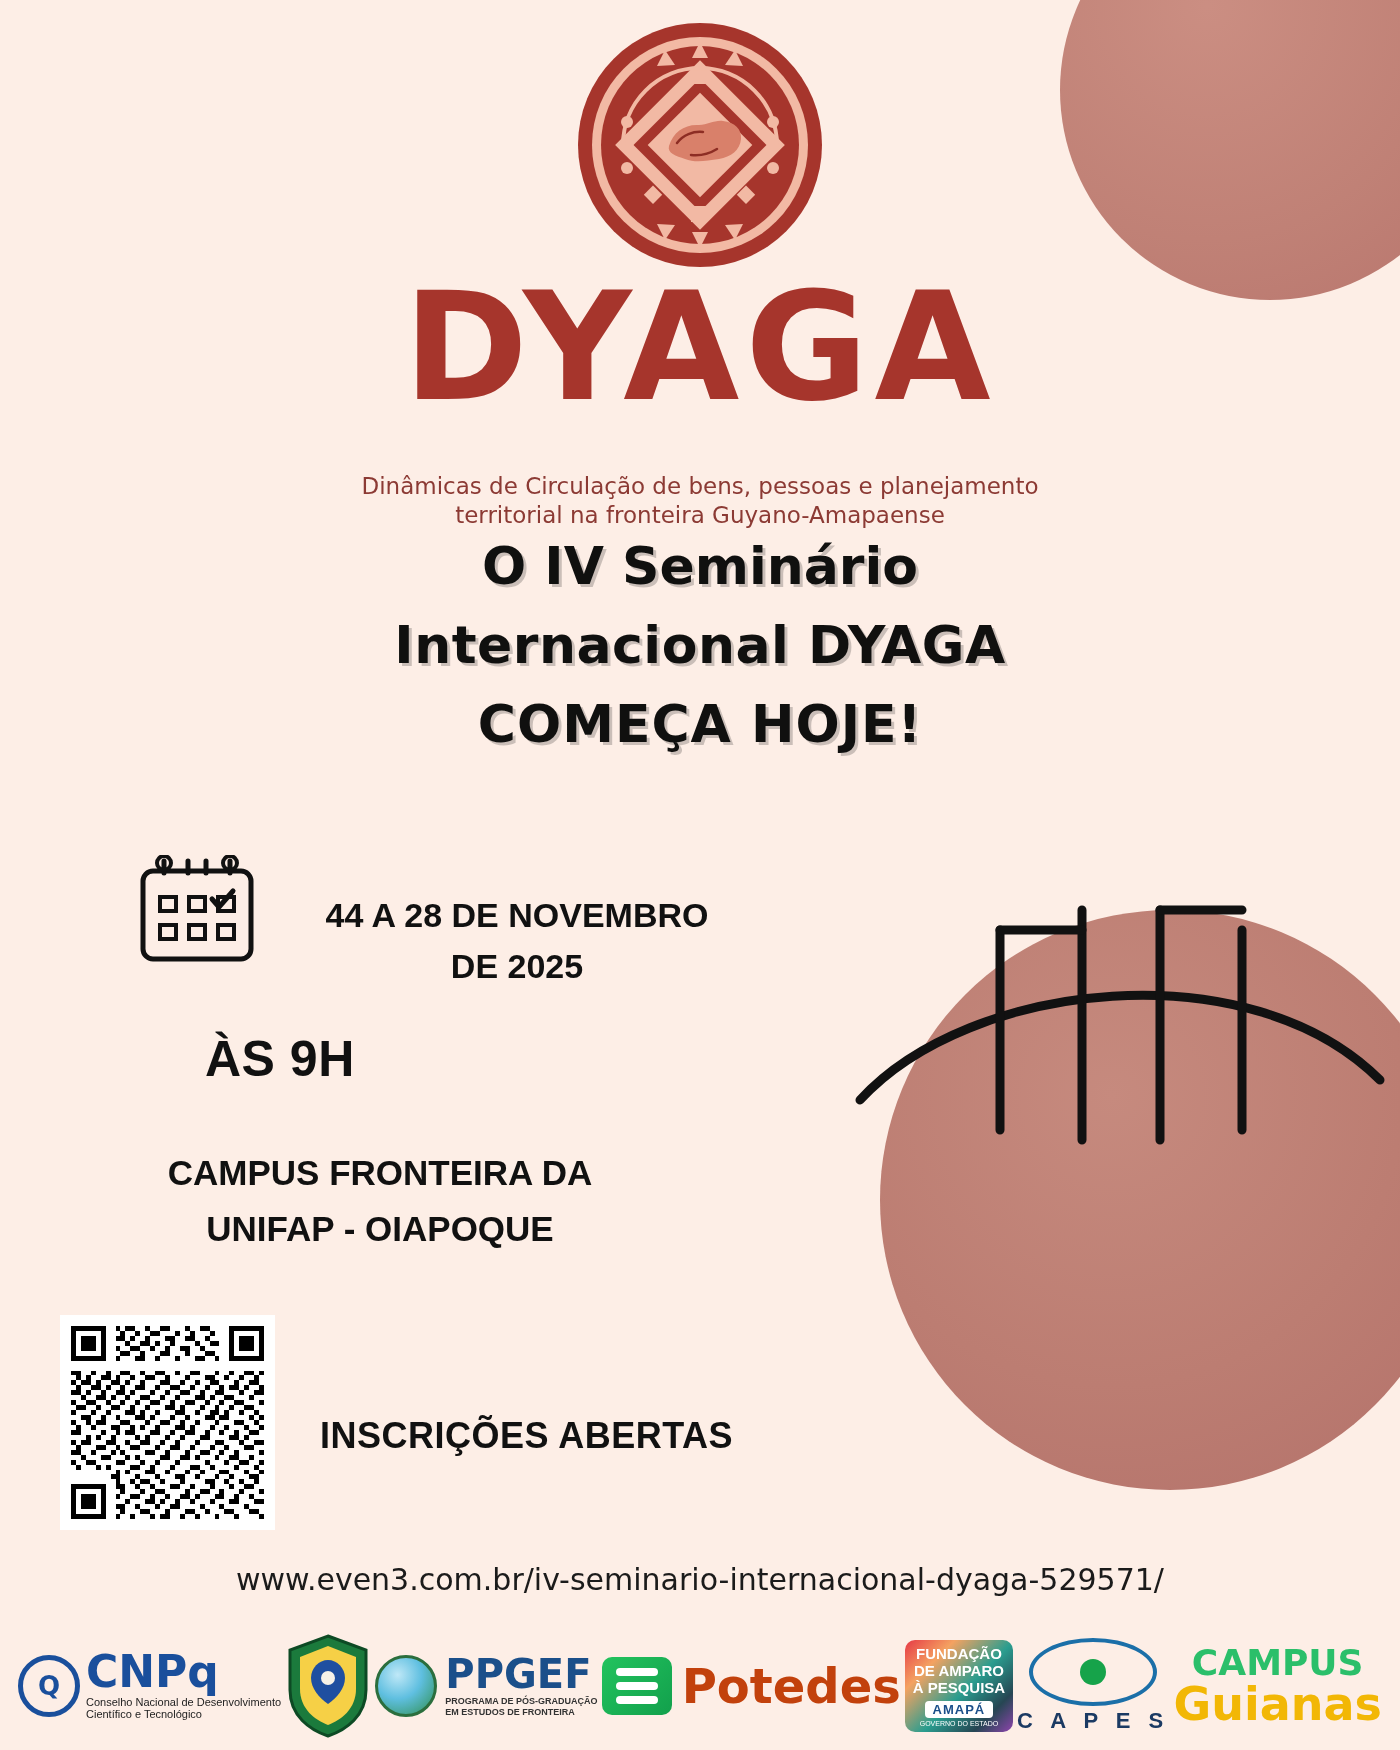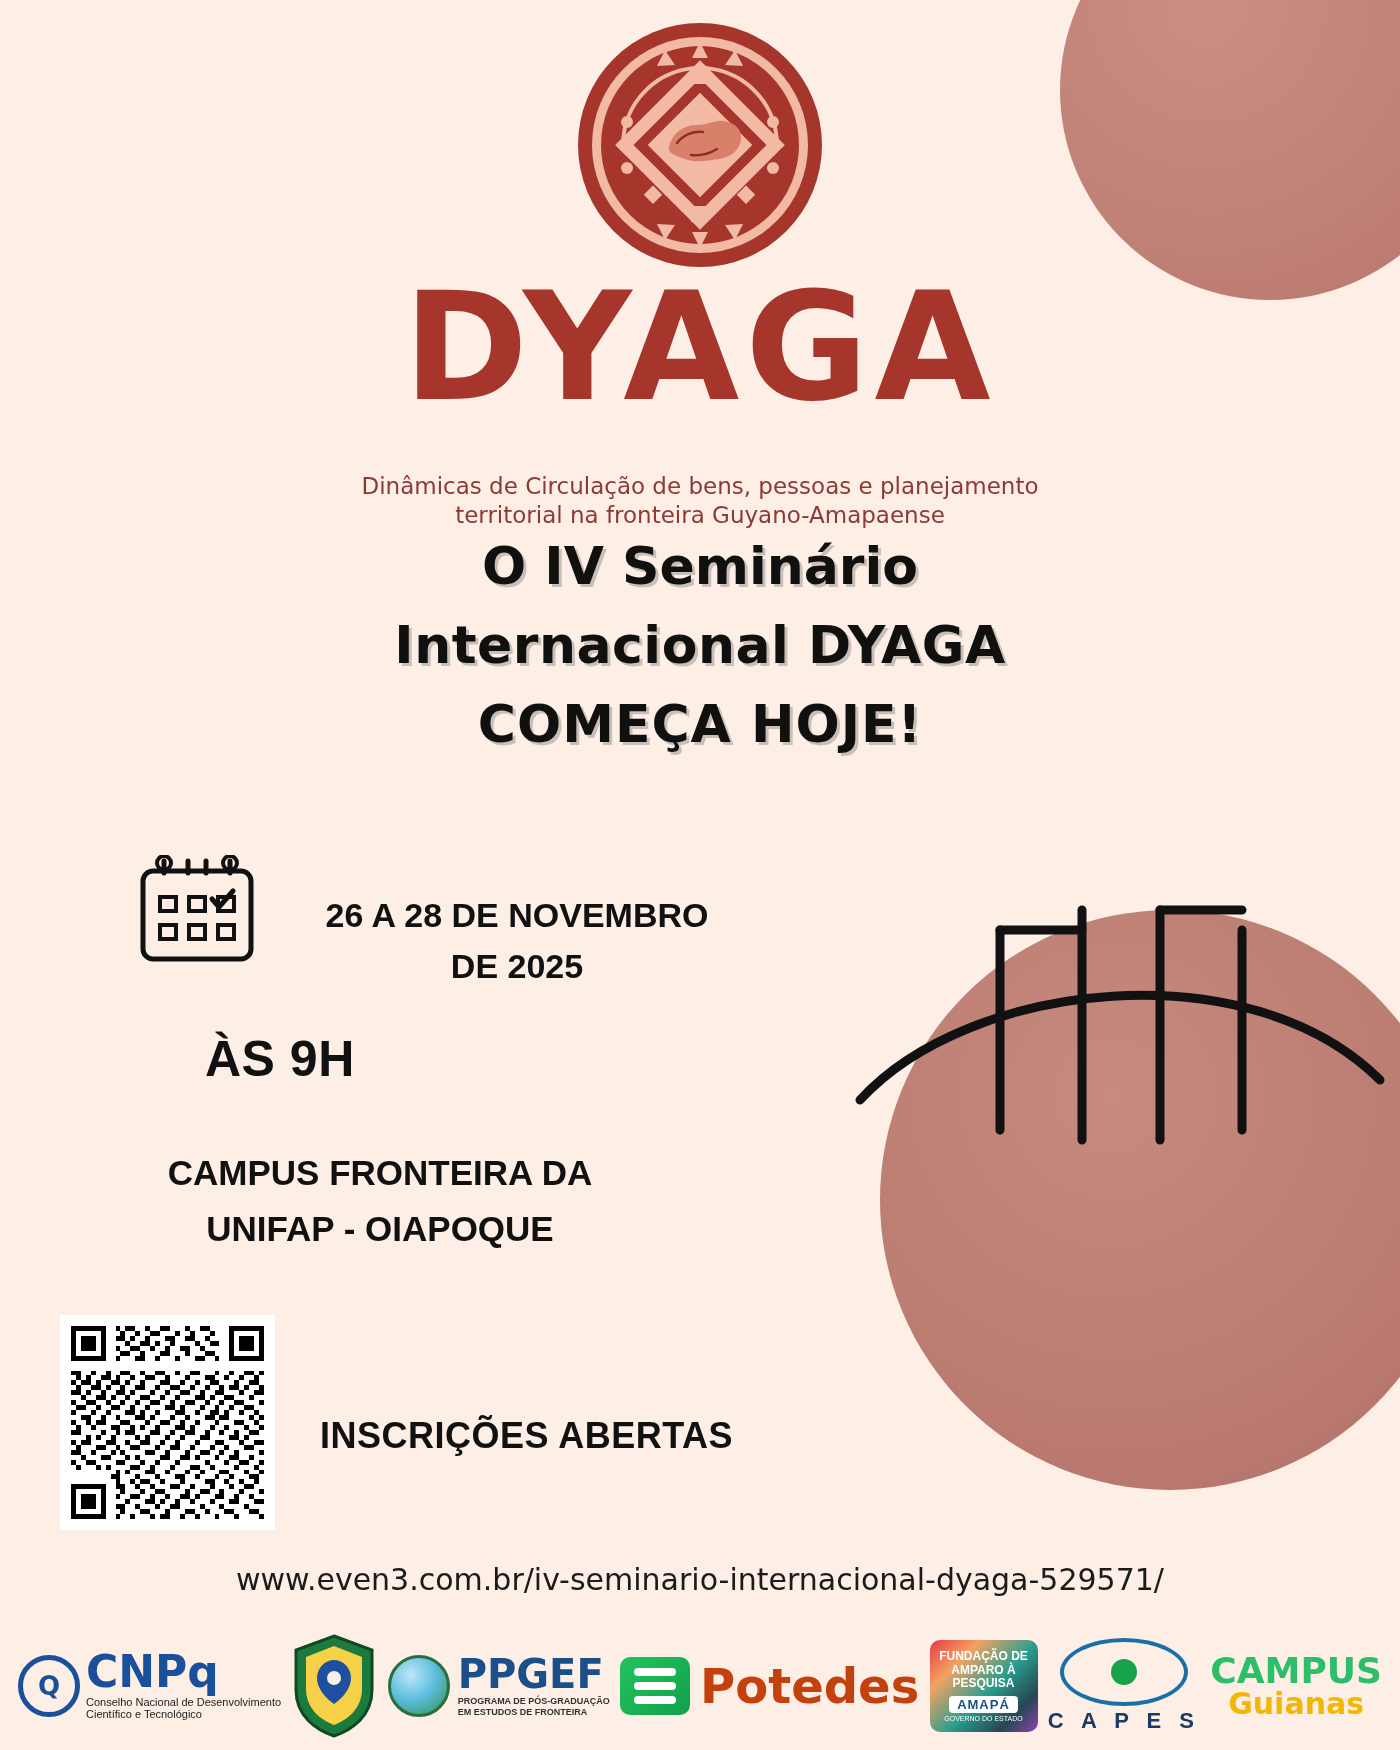--- a/index.html
+++ b/index.html
@@ -237,41 +237,41 @@
     box-shadow:0 14px 0 #fff, 0 -14px 0 #fff;
   }
   .potedes-text{color:#c2410c;font-weight:bold;font-size:48px;font-family:"DejaVu Sans", sans-serif;}
 
   .fapeap {
     width:108px;height:92px;border-radius:10px;
     background:linear-gradient(135deg,#e63946 0%,#f4a261 25%,#2a9d8f 55%,#264653 80%,#8e44ad 100%);
     display:flex;flex-direction:column;align-items:center;justify-content:center;
     color:#fff;text-align:center;padding:4px;box-sizing:border-box;
   }
-  .fapeap b{font-size:12px;line-height:1.15;display:block;}
+  .fapeap b{font-size:15px;line-height:1.15;display:block;}
   .fapeap .amapa{
     margin-top:5px;background:#fff;color:#1b4f8a;font-size:13px;font-weight:bold;
     border-radius:4px;padding:1px 8px;letter-spacing:1px;
   }
   .fapeap .tiny{font-size:7px;margin-top:2px;}
 
   .capes-wrap{display:flex;flex-direction:column;align-items:center;gap:2px;}
   .capes-mark{
     width:120px;height:60px;border-radius:50%;
     border:4px solid #1b6fa8;position:relative;
   }
   .capes-mark::after{
     content:"";position:absolute;width:26px;height:26px;border-radius:50%;
     background:#16a34a;top:17px;left:47px;
   }
   .capes-text{color:#1b3a63;font-weight:bold;font-size:22px;letter-spacing:6px;}
 
   .front-wrap{display:flex;flex-direction:column;align-items:center;line-height:1;}
   .front-top{color:#2bbf6a;font-weight:bold;font-size:36px;font-family:"DejaVu Sans", sans-serif;}
-  .front-bot{color:#f2b705;font-weight:bold;font-size:30px;font-family:"DejaVu Sans", sans-serif;}
+  .front-bot{color:#f2b705;font-weight:bold;font-size:46px;font-family:"DejaVu Sans", sans-serif;}
 
   .brasao { width:86px; height:104px; }
 </style>
 </head>
 <body>
 
 <div class="poster">
 
   <div class="circle-top"></div>
   <div class="circle-big"></div>
@@ -343,21 +343,21 @@
       <rect x="51" y="42" width="16" height="14" fill="none" stroke="#111" stroke-width="4"></rect>
       <rect x="80" y="42" width="16" height="14" fill="none" stroke="#111" stroke-width="4"></rect>
       <rect x="22" y="70" width="16" height="14" fill="none" stroke="#111" stroke-width="4"></rect>
       <rect x="51" y="70" width="16" height="14" fill="none" stroke="#111" stroke-width="4"></rect>
       <rect x="80" y="70" width="16" height="14" fill="none" stroke="#111" stroke-width="4"></rect>
       <path d="M74 44l7 8 14-16" stroke="#111" stroke-width="5" fill="none" stroke-linecap="round" stroke-linejoin="round"></path>
     </svg>
   </div>
 
   <div class="date-text">
-    <div>26 A 28 DE NOVEMBRO</div>
+    <div>44 A 28 DE NOVEMBRO</div>
     <div>DE 2025</div>
   </div>
 
   <div class="time-text">ÀS 9H</div>
 
   <div class="place-text">
     <div>CAMPUS FRONTEIRA DA</div>
     <div>UNIFAP - OIAPOQUE</div>
   </div>
 

